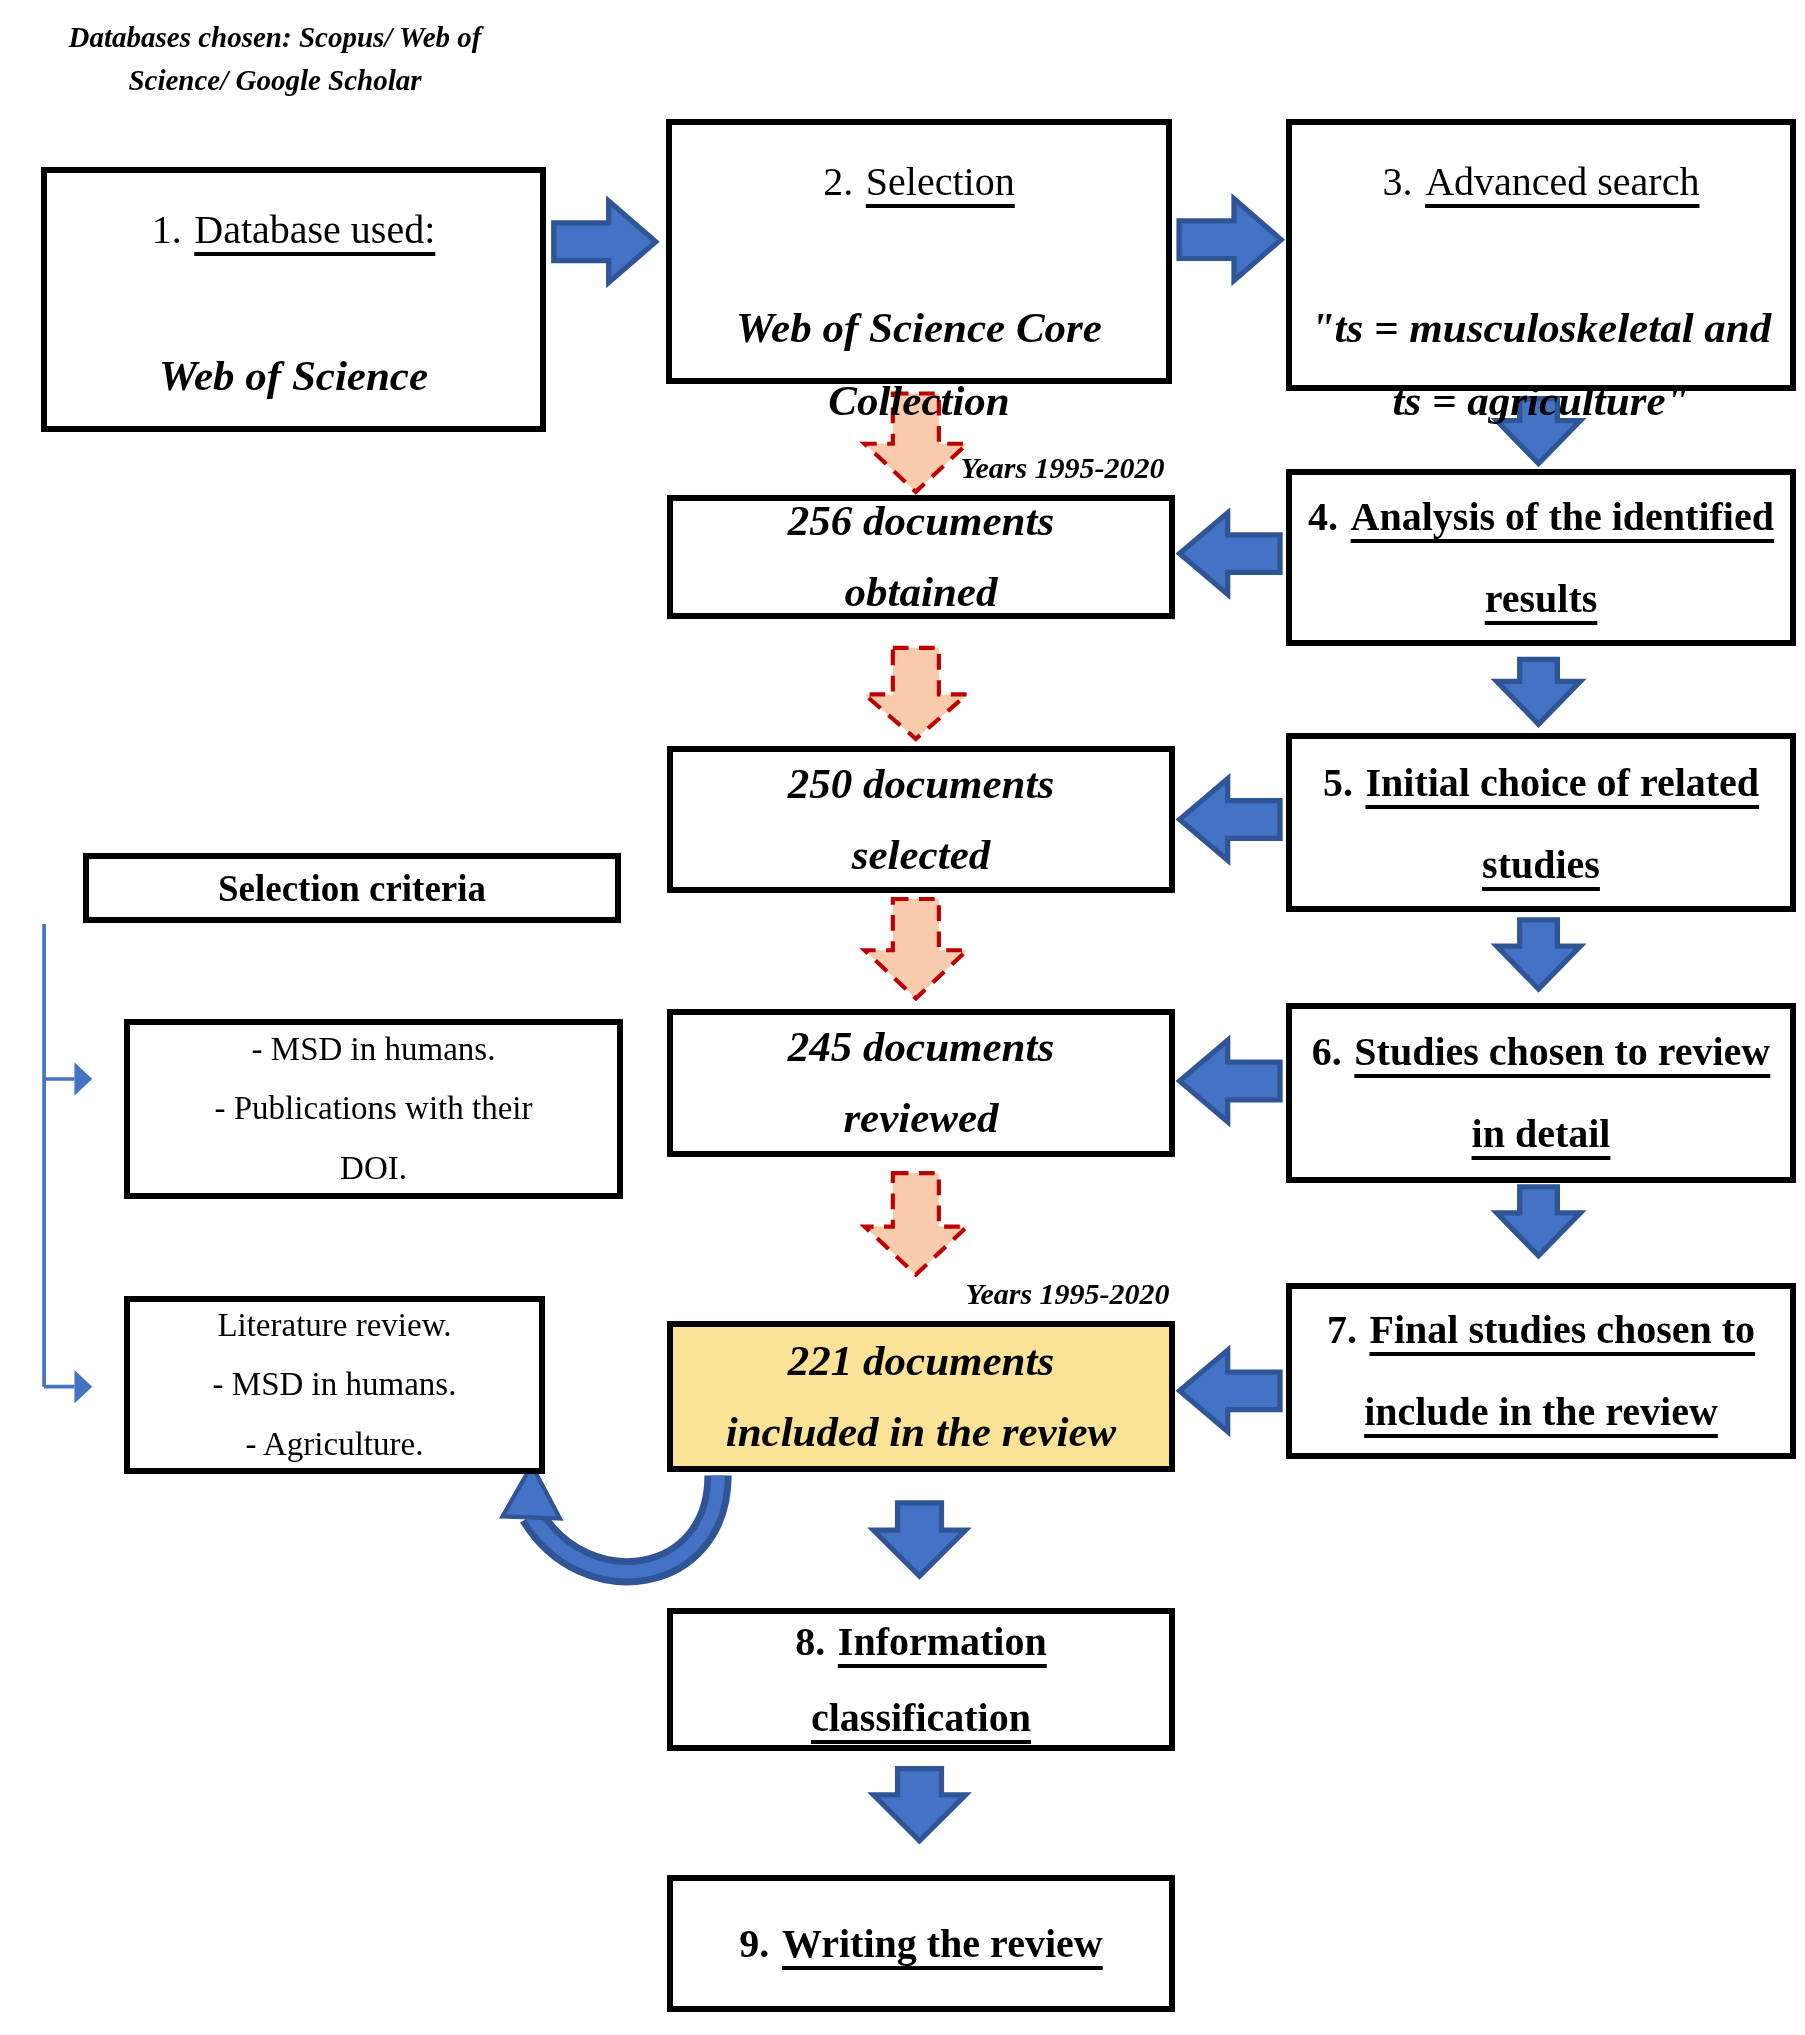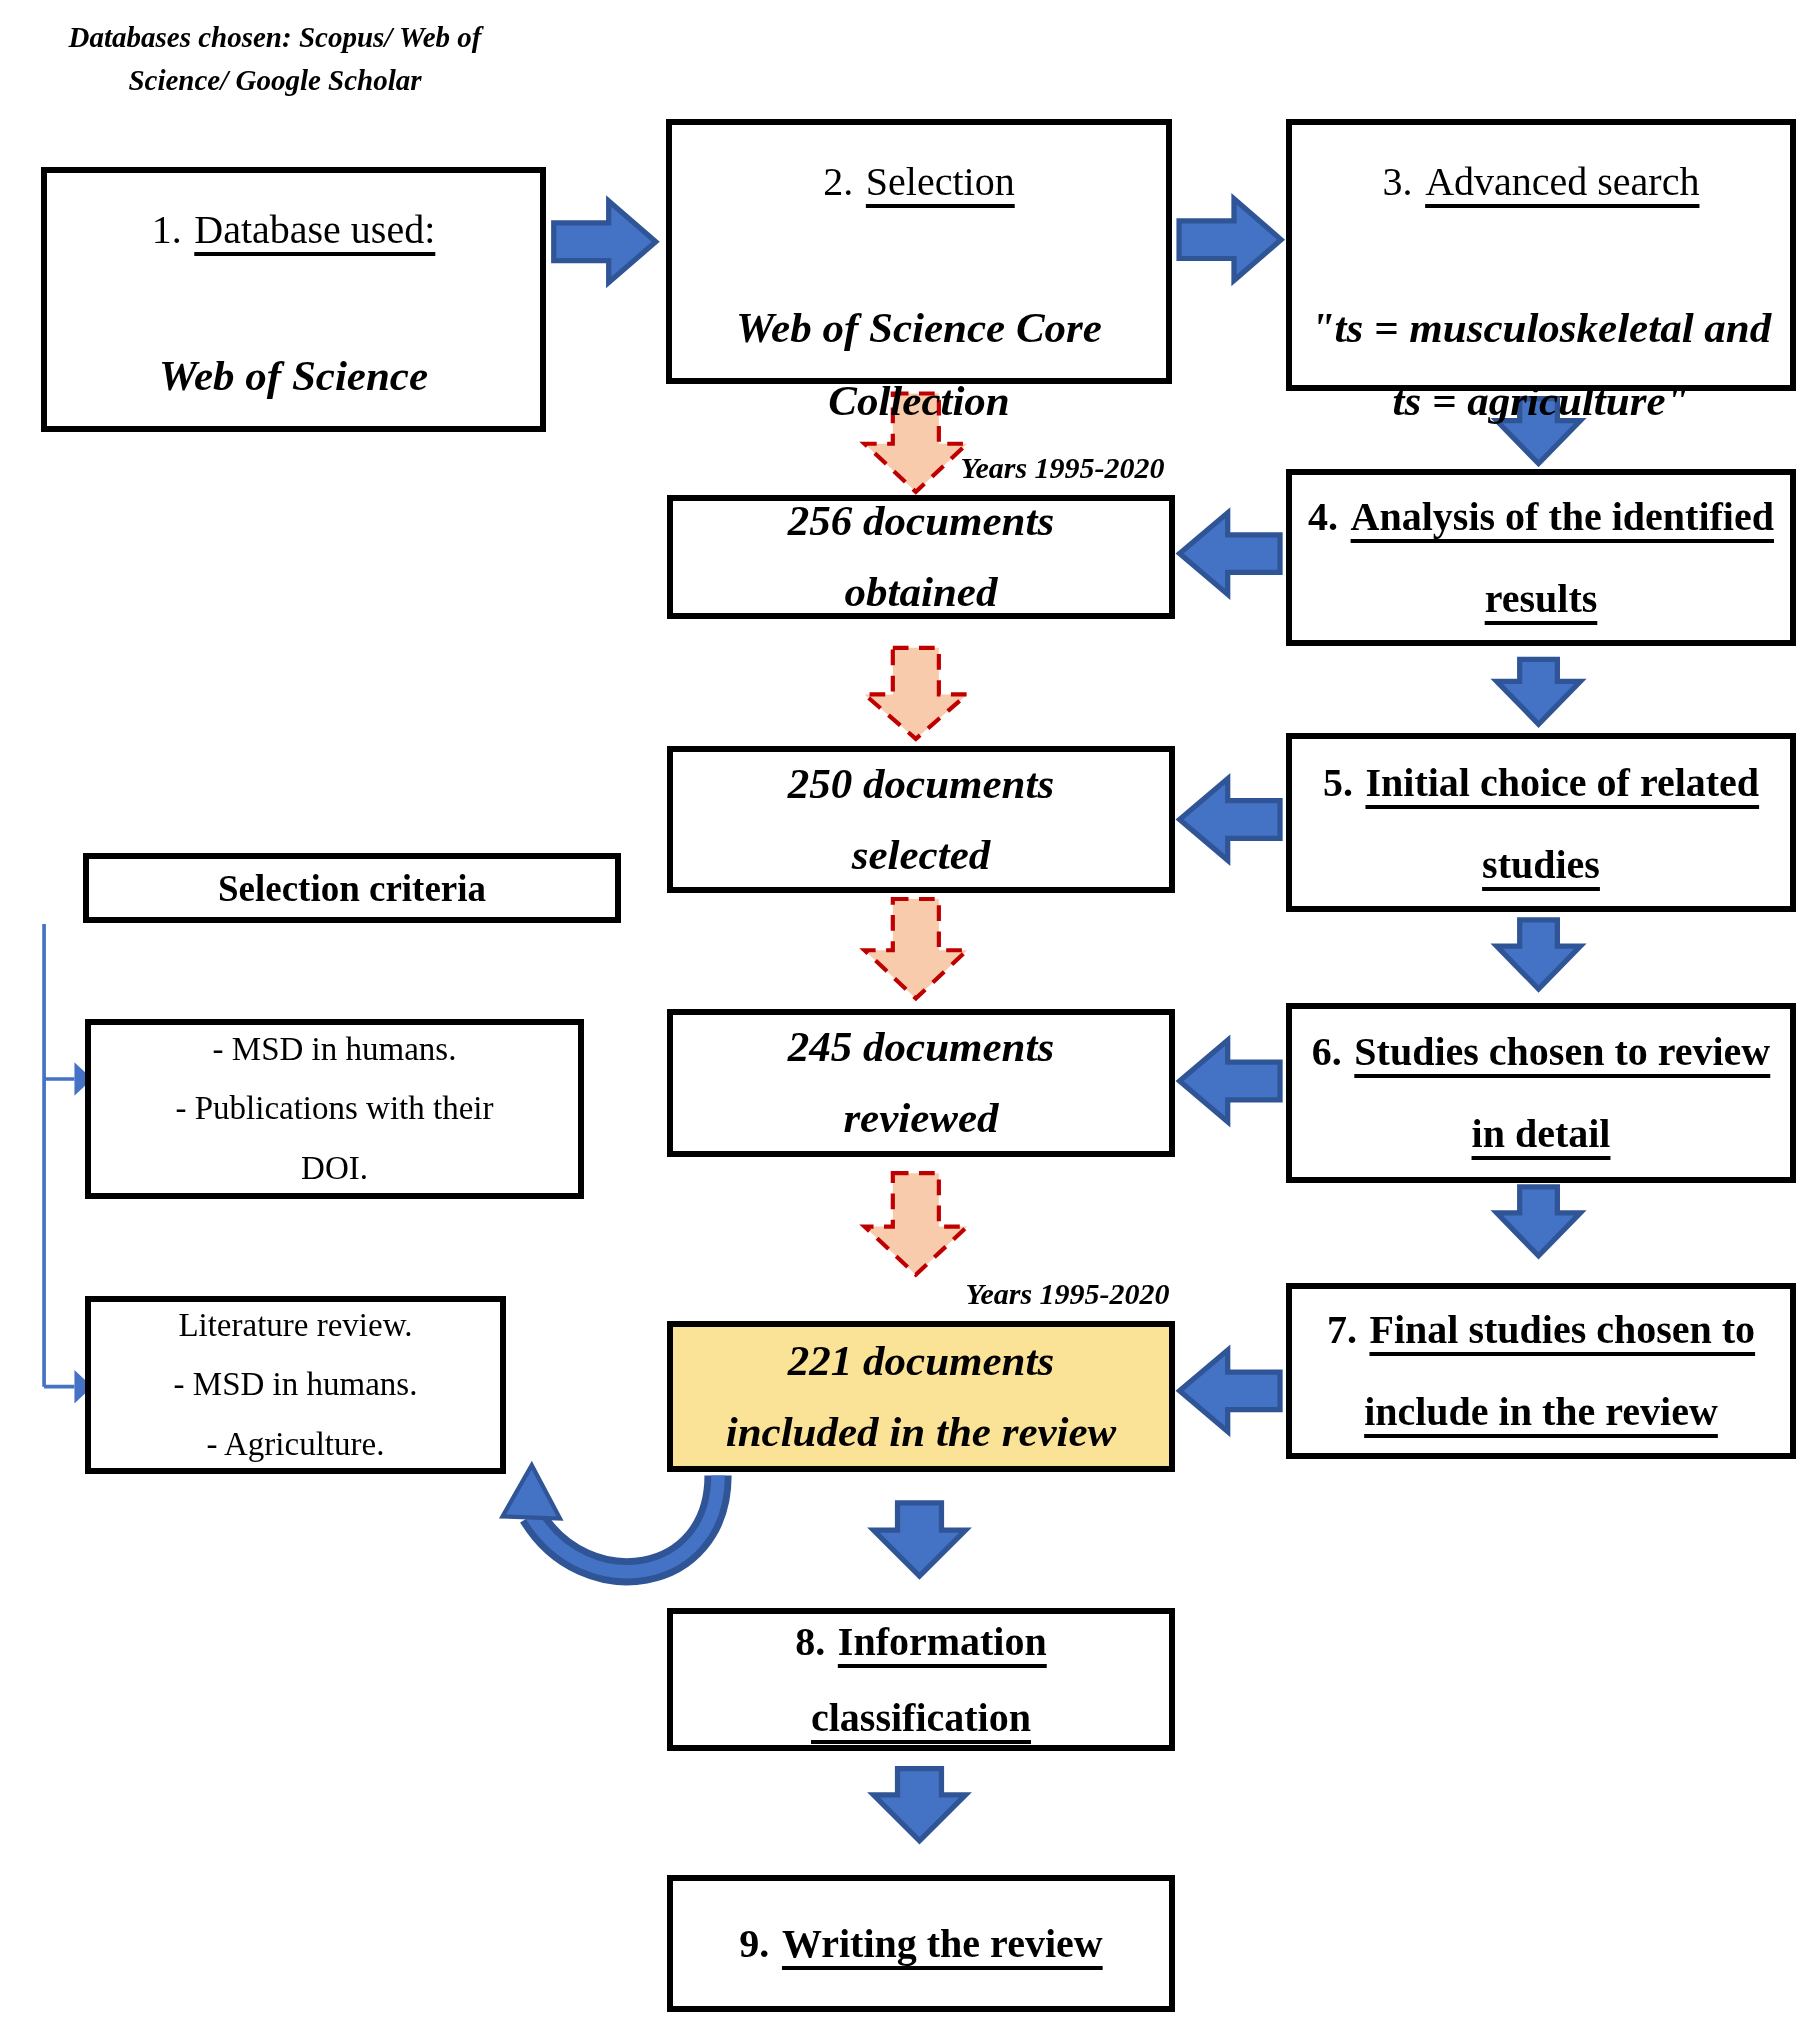--- a/index.html
+++ b/index.html
@@ -13,21 +13,21 @@
   .heading{font-size:40px;line-height:2.05;white-space:normal;padding:0 15.7px;}
   .u{text-decoration:underline;text-decoration-thickness:3.7px;text-underline-offset:9.4px;}
   .num{margin-right:12.6px;}
   .detail{font-size:43px;font-weight:bold;font-style:italic;line-height:1.7;margin-top:68px;padding:0 15.7px;}
   .result{font-size:43px;font-weight:bold;font-style:italic;line-height:1.65;}
   .hl{background:var(--highlight_fill,#FAE296);}
   .note{position:absolute;left:58px;top:15.7px;width:434px;text-align:center;
         font-size:29px;font-weight:bold;font-style:italic;line-height:1.5;}
   .years{position:absolute;font-size:30px;font-weight:bold;font-style:italic;text-align:center;}
   .crit-title{font-size:37px;font-weight:bold;justify-content:center;margin-left:42px;}
-  .crit-text{font-size:33px;line-height:1.8;justify-content:center;padding:12px 47px;}
+  .crit-text{font-size:33px;line-height:1.8;justify-content:center;padding:12px 47px;margin-left:39px;}
 </style>
 </head>
 <body>
 
 <div id="canvas">
 
   <svg id="arrow-layer" viewBox="0 0 3449 3889">
 
     <g fill="var(--arrow_fill)" stroke="var(--arrow_stroke)" stroke-width="10" stroke-linejoin="miter">
       <polygon points="1058,426 1163,426 1163,384 1253,462 1163,540 1163,498 1058,498"></polygon>

